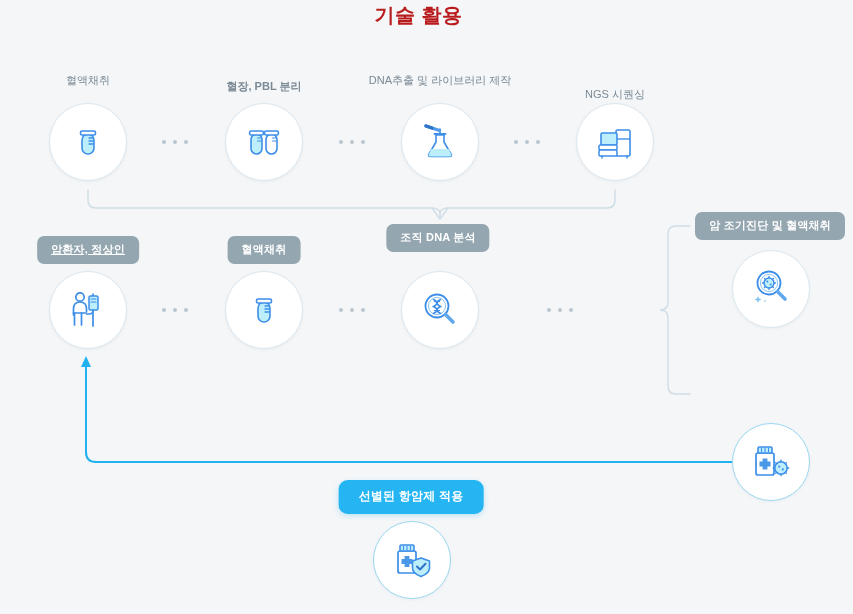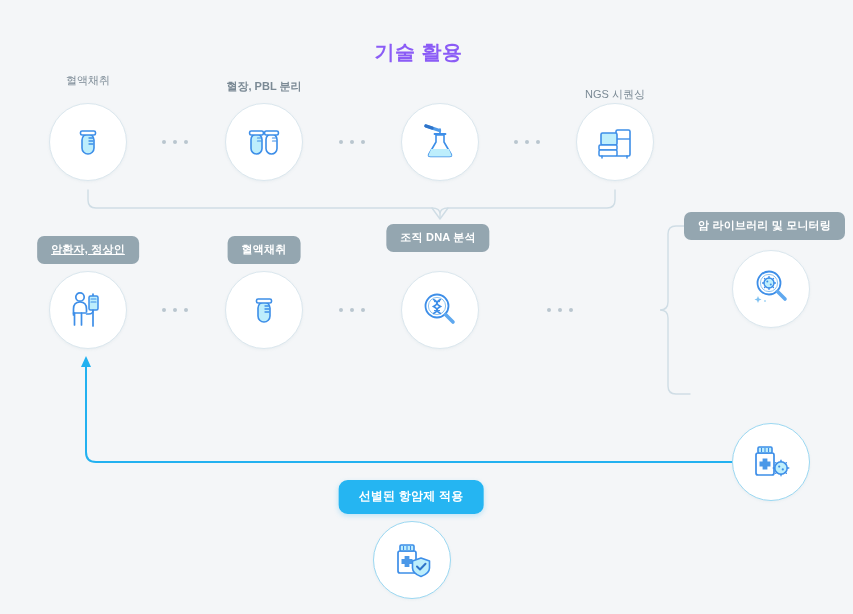--- a/index.html
+++ b/index.html
@@ -23,23 +23,22 @@
 
   
   .title {
     position: absolute;
     left: 0;
     top: 2px;
     width: 837px;
     text-align: center;
     font-size: 20px;
     font-weight: bold;
-    color: #8b5cf6;
+    color: #b91c1c;
     letter-spacing: 0.5px;
-    margin-top: 37px;
   }
 
   
   #connectors {
     position: absolute;
     left: 0;
     top: 0;
     width: 853px;
     height: 614px;
     pointer-events: none;
@@ -174,20 +173,21 @@
       </svg>
     </span>
   </div>
 
   <div class="dots" style="left:352px; top:142px;">
     <span></span>
       <span></span>
       <span></span>
   </div>
 
+  <div class="toplabel" style="left:440px; top:73px;">DNA추출 및 라이브러리 제작</div>
   <div class="node" style="left:401px; top:103px;">
     <span>
       <svg width="44" height="42" viewBox="0 0 44 42">
         <path d="M18 14 L18 21 L11 33 Q9.5 35.5 12.5 35.5 L31.5 35.5 Q34.5 35.5 33 33 L26 21 L26 14 Z" fill="#ffffff" stroke="#3d8ee8" stroke-width="1.6" stroke-linejoin="round"></path>
         <path d="M13.2 28 L30.8 28 L33 33 Q34.5 35.5 31.5 35.5 L12.5 35.5 Q9.5 35.5 11 33 Z" fill="#bdeefc" stroke="none"></path>
         <line x1="16.5" y1="13" x2="27.5" y2="13" stroke="#3d8ee8" stroke-width="1.8" stroke-linecap="round"></line>
         <path d="M22 12 L22 8" stroke="#3d8ee8" stroke-width="1.6" stroke-linecap="round"></path>
         <path d="M8 5 L21.5 9.5" stroke="#4f9bea" stroke-width="3.4" stroke-linecap="round"></path>
         <path d="M8 5 L14 7" stroke="#2f74c9" stroke-width="3.4" stroke-linecap="round"></path>
       </svg>
@@ -271,21 +271,21 @@
       </svg>
     </span>
   </div>
 
   <div class="dots" style="left:560px; top:310px;">
     <span></span>
       <span></span>
       <span></span>
   </div>
 
-  <div class="pill right" style="top:212px;">암 라이브러리 및 모니터링</div>
+  <div class="pill right" style="top:212px;">암 조기진단 및 혈액채취</div>
   <div class="node" style="left:732px; top:250px;">
     <span>
       <svg width="42" height="42" viewBox="0 0 42 42">
         <circle cx="19" cy="15" r="11.5" fill="#ffffff" stroke="#3d8ee8" stroke-width="1.8"></circle>
         <circle cx="19" cy="15" r="8.6" fill="none" stroke="#8dc3f0" stroke-width="1"></circle>
         <circle cx="19" cy="15" r="5" fill="#bdeefc" stroke="#3d8ee8" stroke-width="1.4"></circle>
         <g stroke="#3d8ee8" stroke-width="1.3" stroke-linecap="round">
           <line x1="19" y1="8.5" x2="19" y2="10"></line>
           <line x1="19" y1="20" x2="19" y2="21.5"></line>
           <line x1="12.5" y1="15" x2="14" y2="15"></line>

